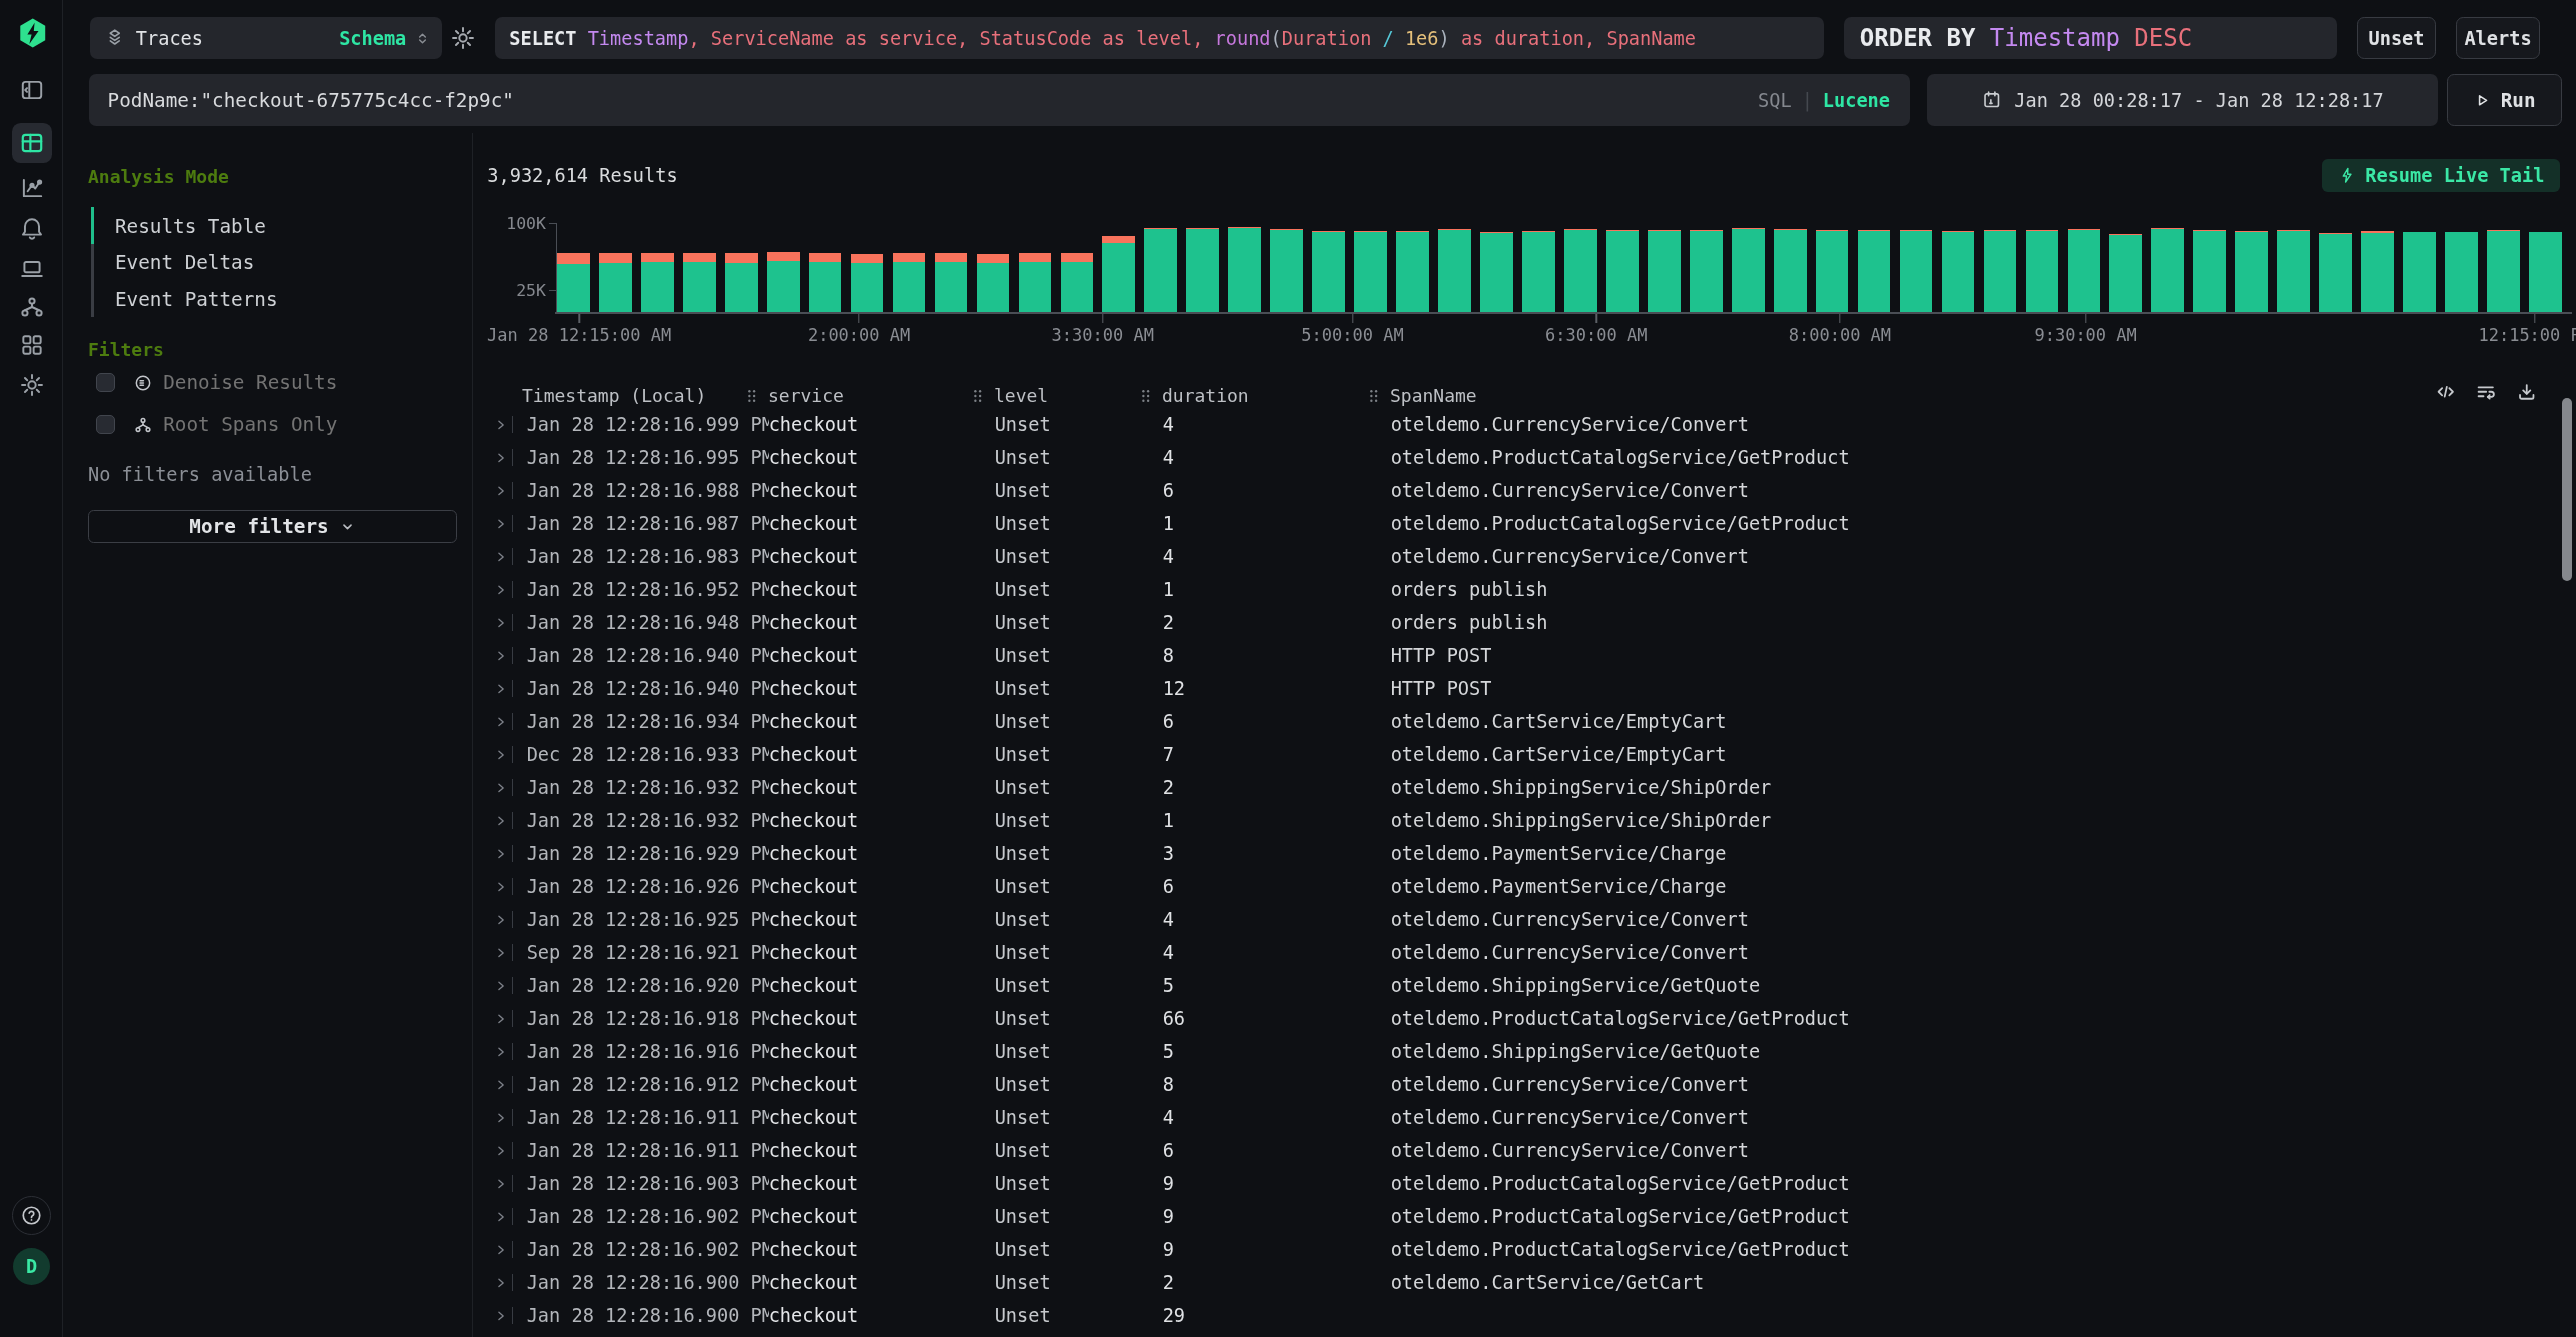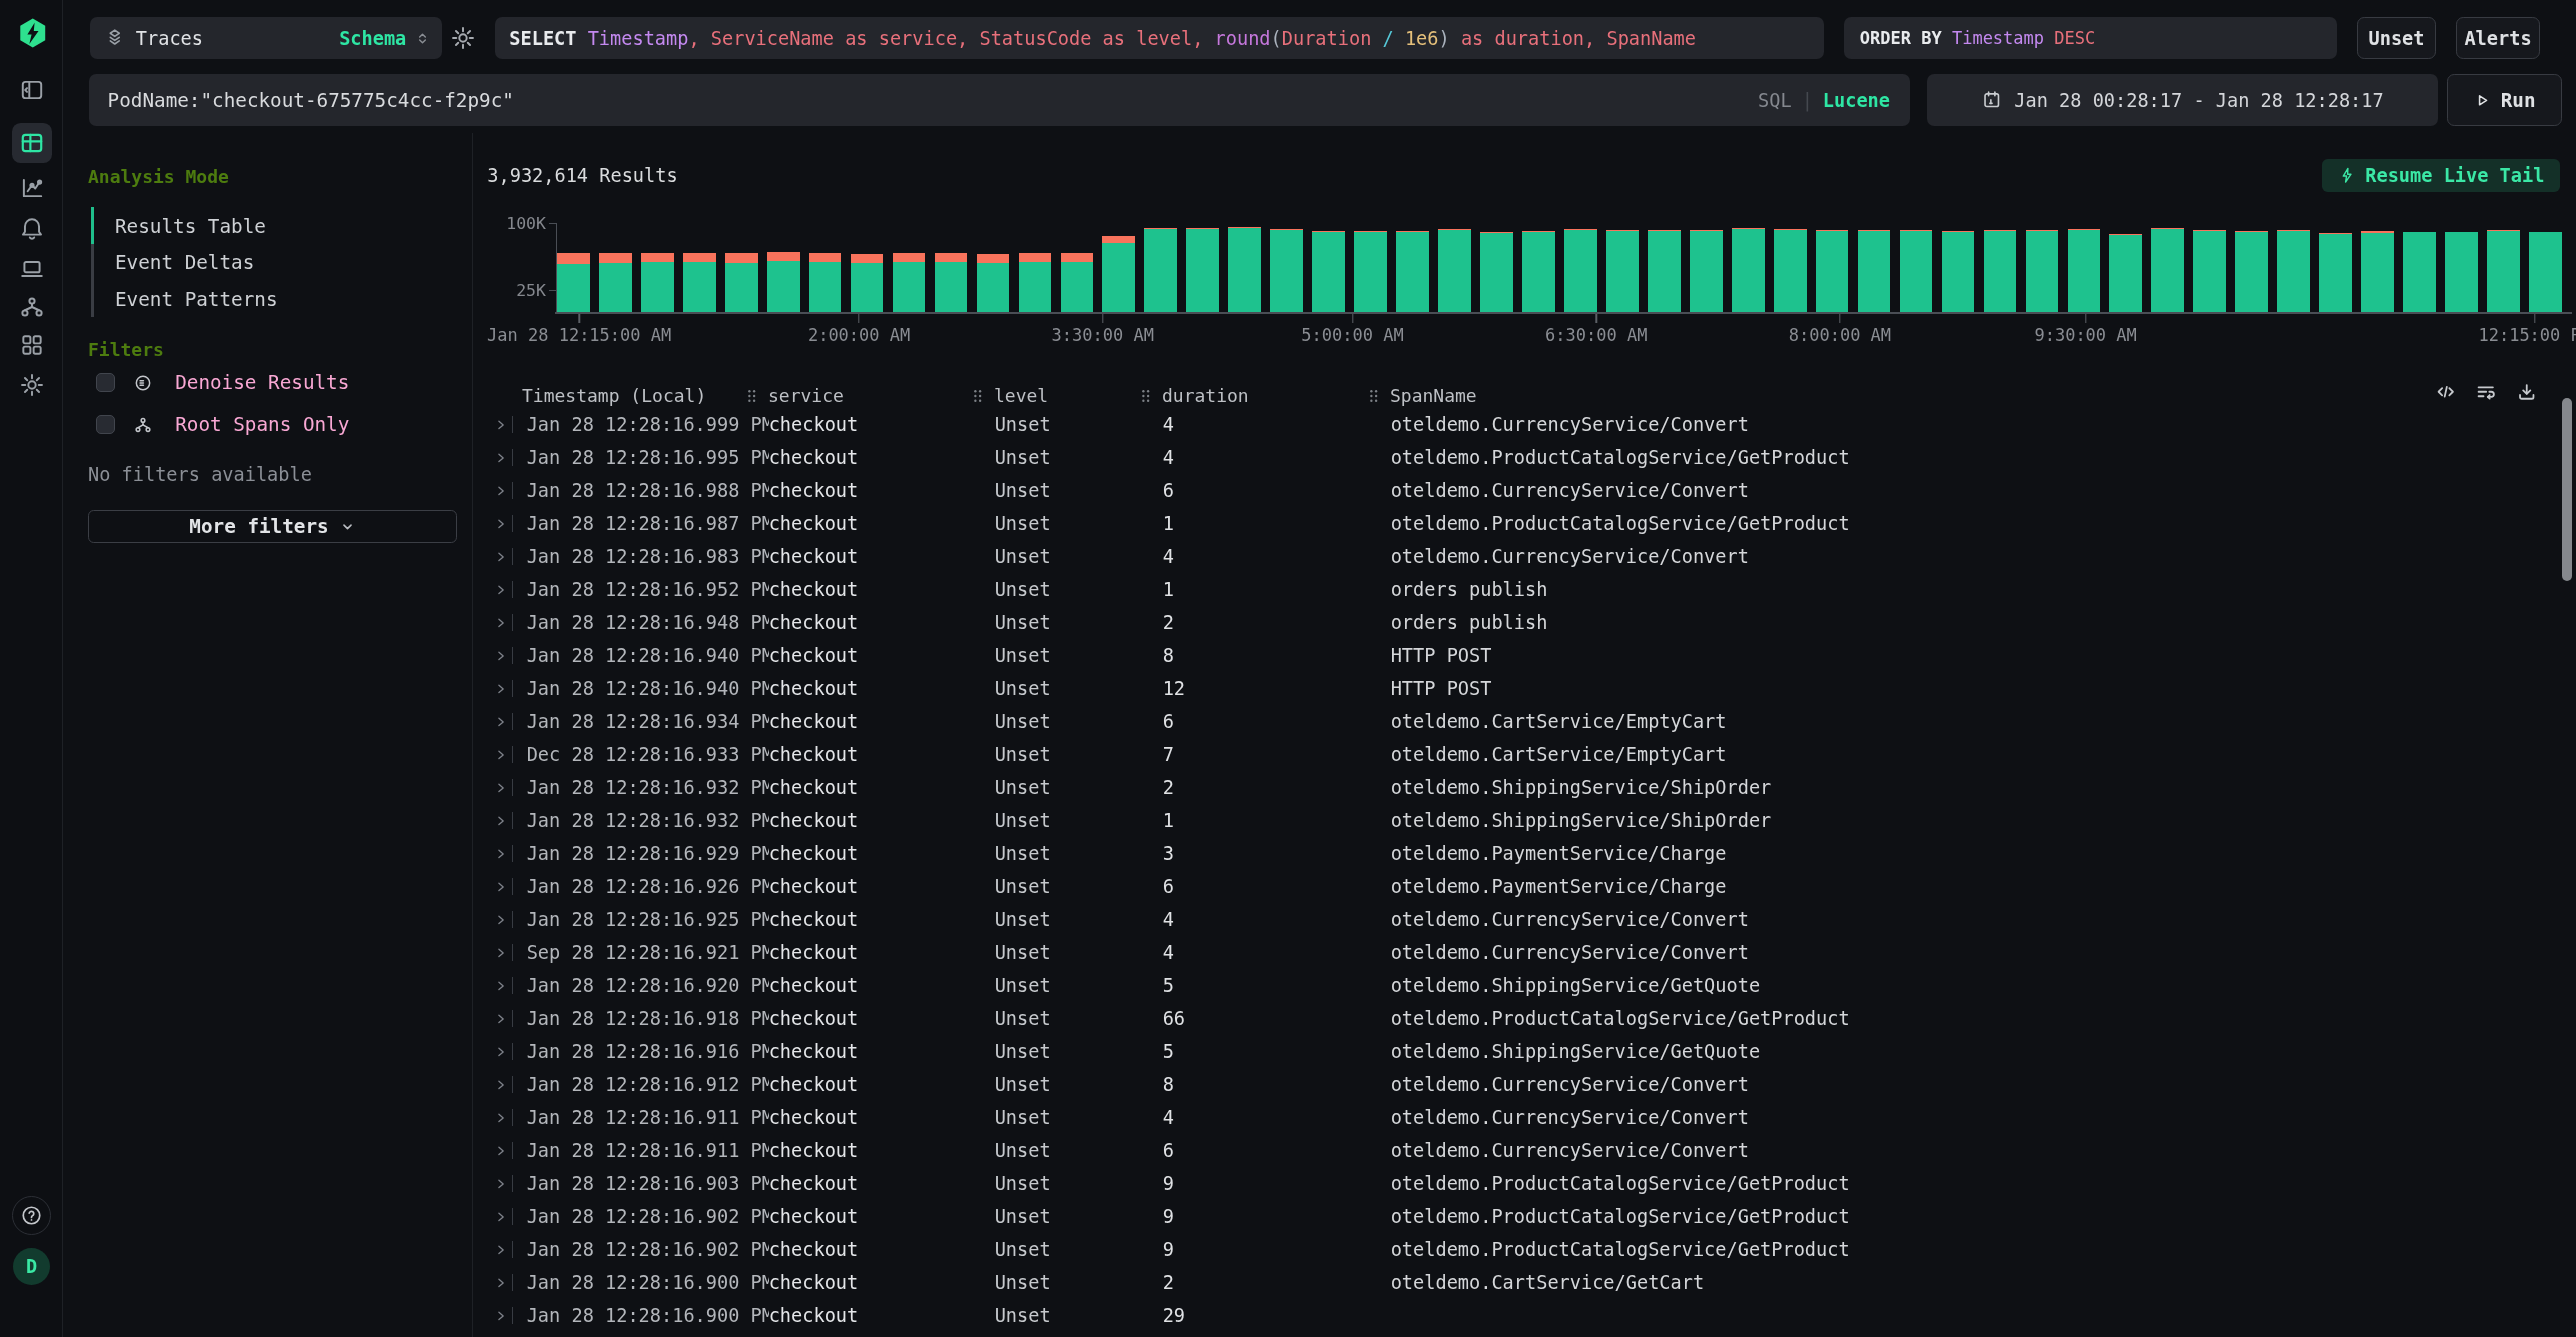--- a/index.html
+++ b/index.html
@@ -23,21 +23,21 @@
   #topbar { position:absolute; left:63px; top:0; right:0; height:133px; background:#0e1014; }
   .tb-box { position:absolute; background:#24262c; border-radius:7.2px; display:flex; align-items:center; }
   .tb-btn { position:absolute; background:#16181d; border:1.4px solid #383b42; border-radius:7.2px; display:flex; align-items:center; justify-content:center; font-weight:bold; font-size:18.6px; color:#dfe1e4; cursor:pointer; }
 
   #source-box { left:27px; top:17px; width:352px; height:42px; padding:0 11.5px 0 14.3px; }
   #source-box .src-label { margin-left:10px; font-size:18.6px; color:#e1e3e6; flex:1; }
   #source-box .schema { color:#2ee6a4; font-weight:bold; font-size:18.6px; margin-right:7.2px; }
   #gear-top { position:absolute; left:387px; top:25px; width:26px; height:26px; color:#a6aab0; }
 
   #query-box { left:432px; top:17px; width:1329px; height:42px; padding-left:14.3px; font-size:18.6px; white-space:nowrap; overflow:hidden; }
-  #order-box { left:1781px; top:17px; width:493px; height:42px; padding-left:15.8px; font-size:17px; white-space:nowrap; overflow:hidden;text-align:center; }
+  #order-box { left:1781px; top:17px; width:493px; height:42px; padding-left:15.8px; font-size:24px; white-space:nowrap; overflow:hidden;text-align:center; }
   .tok { white-space:pre; }
   .tok.keyword { color:#e9ebee; font-weight:bold; }
   .tok.field { color:#c489f0; }
   .tok.clause { color:#e8707b; }
   .tok.func { color:#c678dd; }
   .tok.paren { color:#aab2bd; }
   .tok.operator { color:#56c8d8; }
   .tok.number { color:#e5c07b; }
 
   #save-btn { left:2294px; top:17px; width:79px; height:42px; }
@@ -55,21 +55,21 @@
 
   
   #leftpanel { position:absolute; left:63px; top:133px; width:410px; bottom:0; background:#0e1014; border-right:1.4px solid #1e2126; }
   .panel-title { position:absolute; left:25px; font-size:18px; font-weight:bold; color:#4d7c0f; }
   #mode-rail { position:absolute; left:28px; top:74px; width:2.9px; height:110px; background:#3a3d44; }
   #mode-rail .active-seg { position:absolute; left:0; top:0; width:2.9px; height:37px; background:#1fbf8c; }
   .mode-item { position:absolute; left:52px; font-size:19.3px; color:#ced1d5; cursor:pointer; white-space:nowrap; }
   .toggle-row { position:absolute; left:33px; display:flex; align-items:center; }
   .checkbox { width:18.6px; height:18.6px; background:#282b32; border:1.4px solid #41454d; border-radius:5px; }
   .toggle-icon { margin-left:18.6px; width:20px; height:20px; color:#c3c6cb; }
-  .toggle-label { margin-left:22px; font-size:19.3px; color:#f9a8d4; }
+  .toggle-label { margin-left:10px; font-size:19.3px; color:#737373; }
   #no-filters { position:absolute; left:25px; top:331px; font-size:18.6px; color:#8b8f96; }
   #more-filters { position:absolute; left:25px; top:377px; width:369px; height:33px; background:transparent; border:1.4px solid #3b3e45; border-radius:5.7px; display:flex; align-items:center; justify-content:center; gap:10px; font-size:19.3px; font-weight:bold; color:#e2e4e7; cursor:pointer; }
   #more-filters svg { color:#b9bcc1; }
 
   
   #main { position:absolute; left:473px; top:133px; right:0; bottom:0; background:#0e1014; overflow:hidden; }
   #result-count { position:absolute; left:14.3px; top:32px; font-size:18.6px; color:#d9dbdd; }
   #live-tail { position:absolute; right:15.8px; top:26px; height:33px; padding:0 15.8px; background:#143028; border-radius:5.7px; display:flex; align-items:center; gap:8.6px; color:#3be8a6; font-size:18.6px; font-weight:bold; cursor:pointer; }
 
   

